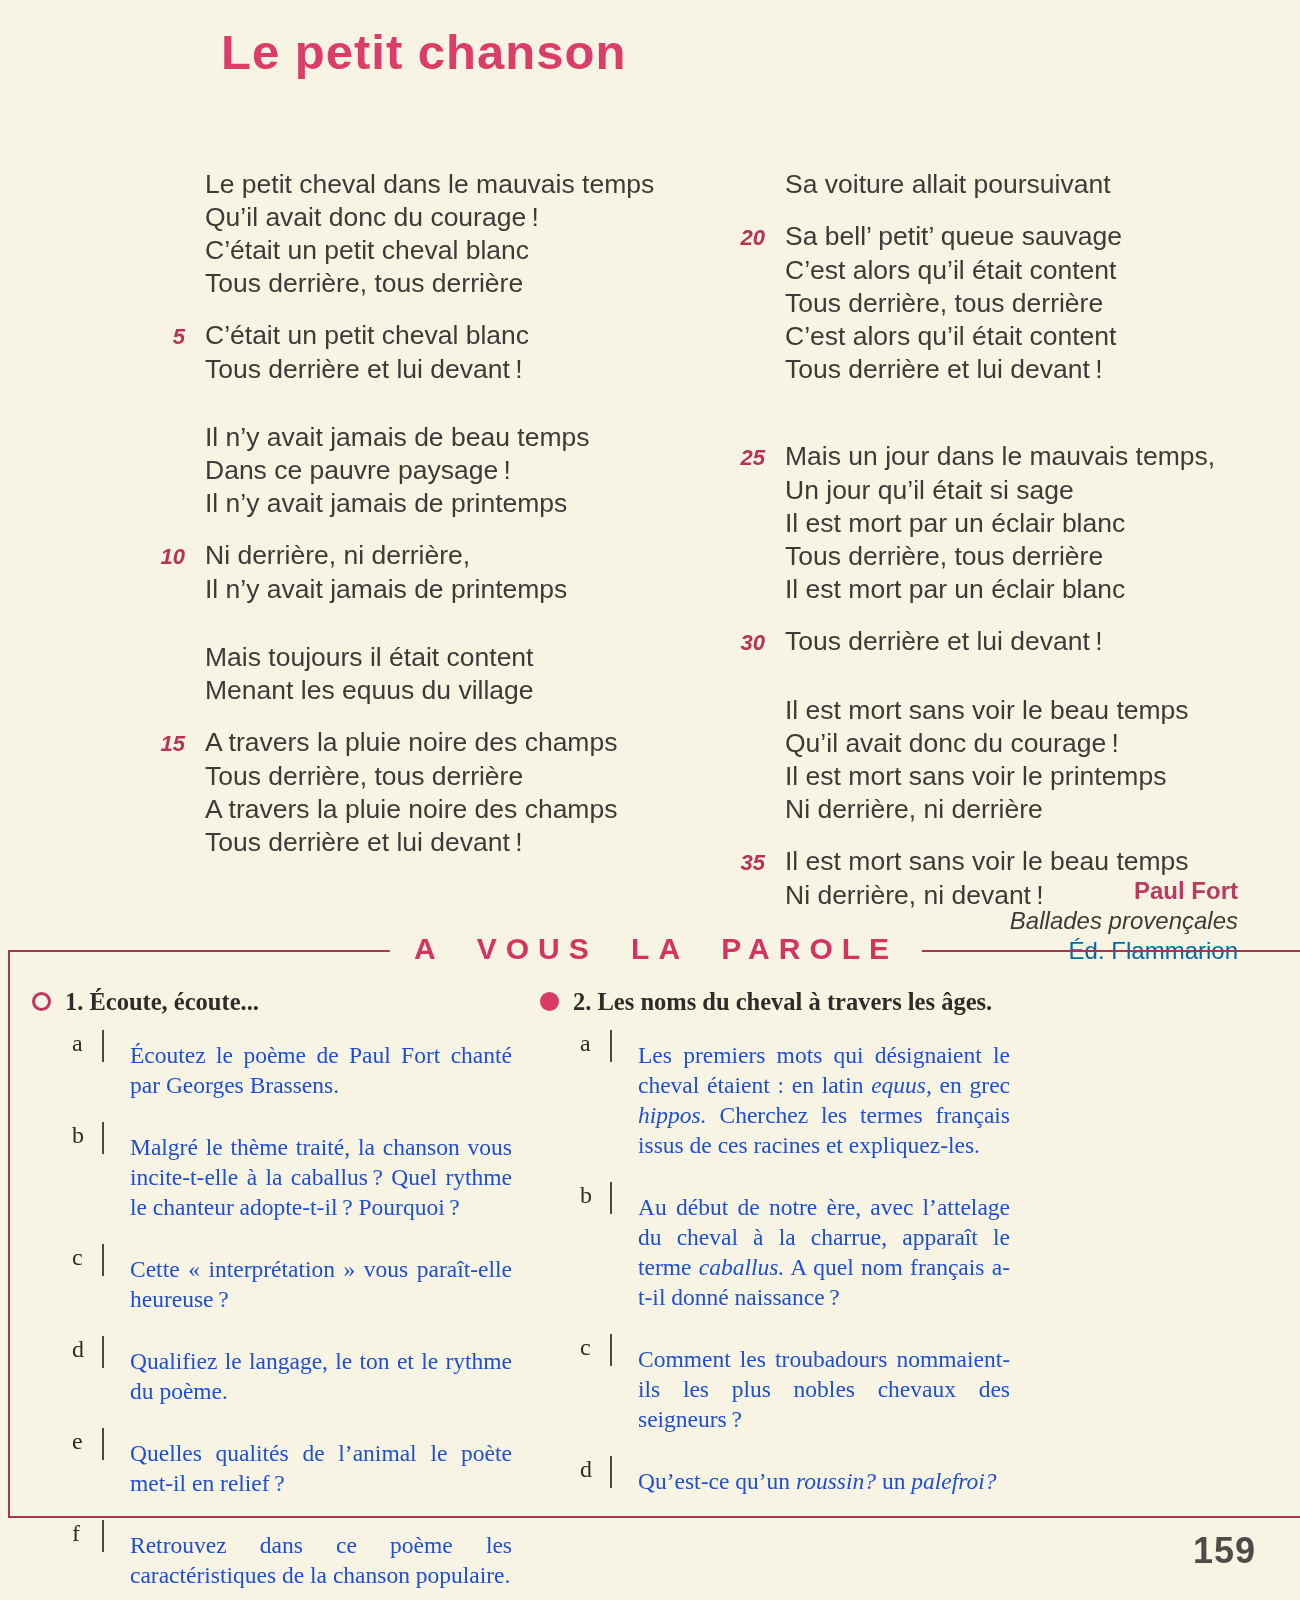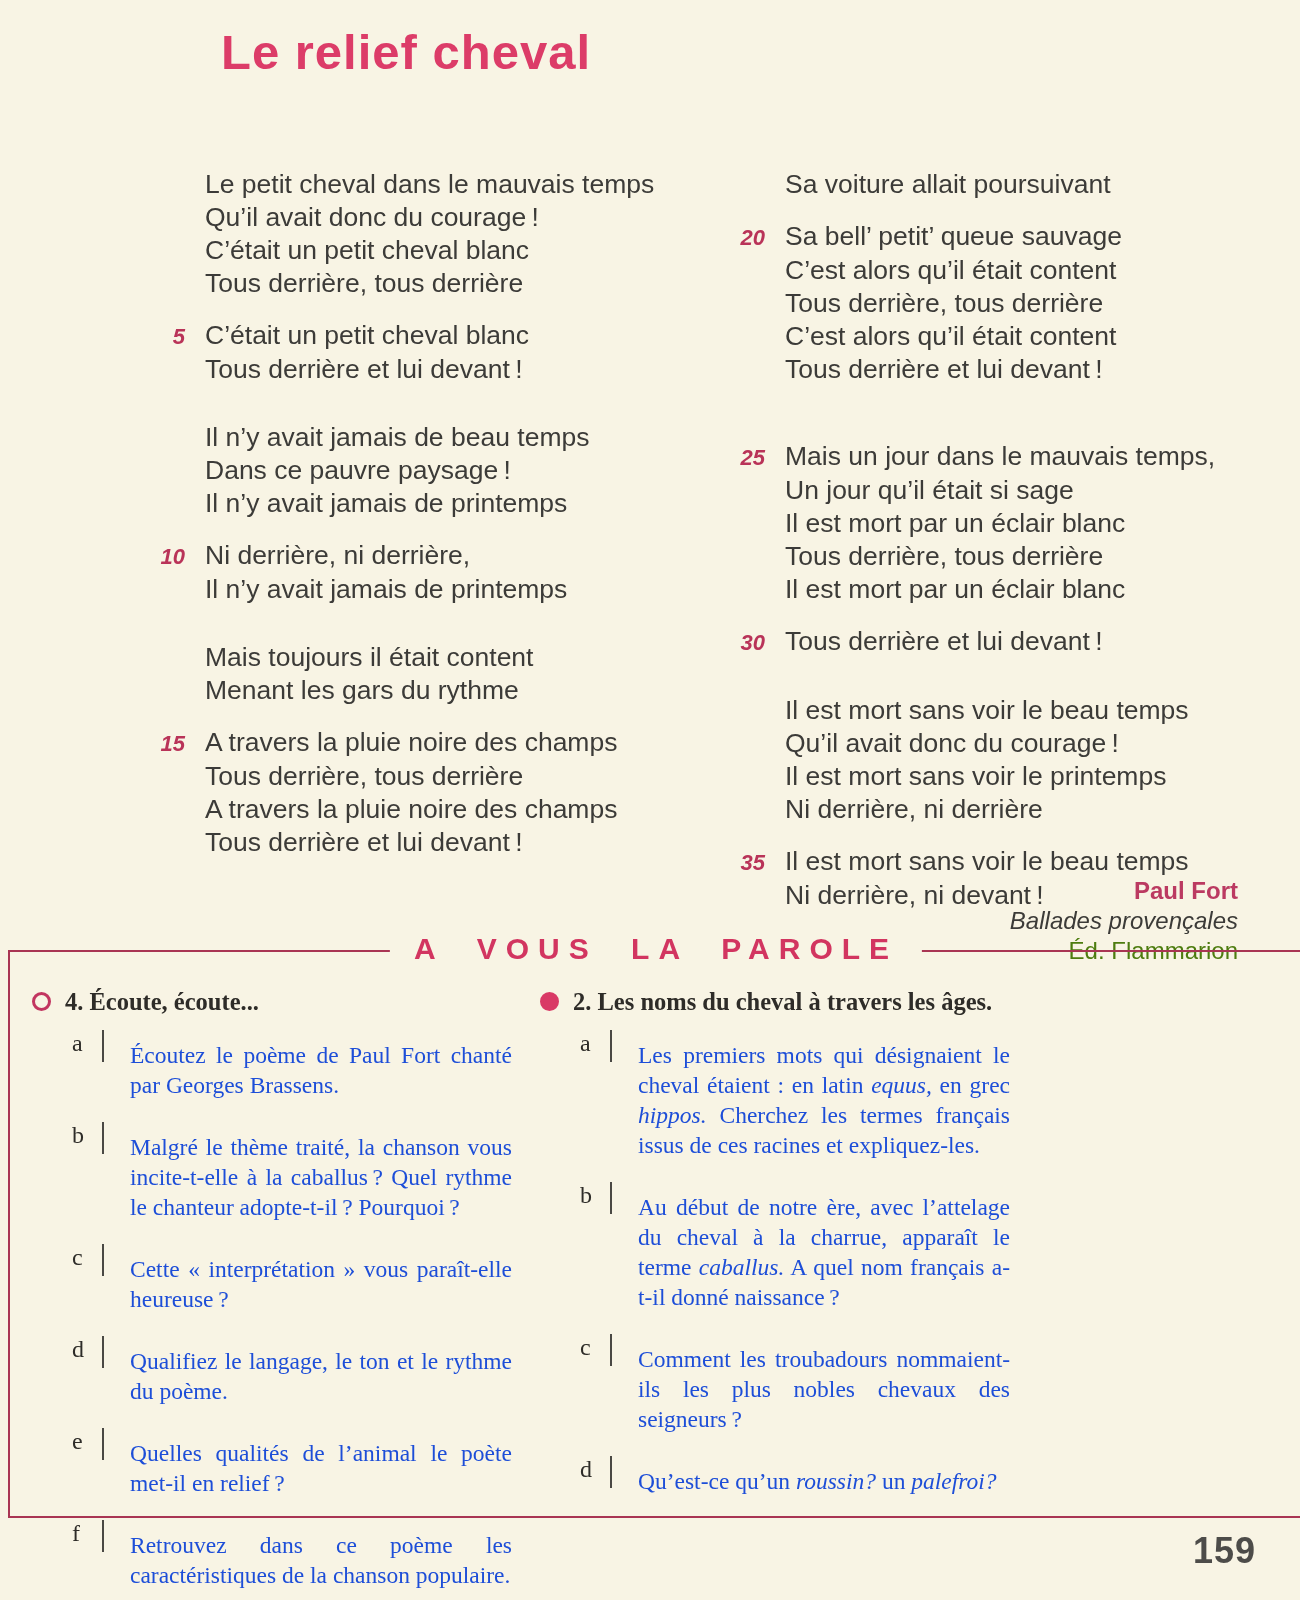--- a/index.html
+++ b/index.html
@@ -24,21 +24,21 @@
   .poem-row{display:flex;align-items:baseline;line-height:33px;}
   .poem-num{
     flex:0 0 50px;text-align:right;padding-right:20px;box-sizing:border-box;
     font-style:italic;font-size:22px;color:#b93358;font-weight:700;margin-top:20px;
   }
   .poem-text{flex:1;font-size:26.5px;color:#3c3b38;white-space:nowrap;}
   
   #attribution{position:absolute;right:62px;top:836px;text-align:right;line-height:30px;margin-top:40px;}
   .attr-author{font-size:24px;font-weight:700;color:#bb3a61;}
   .attr-work{font-size:24px;font-style:italic;color:#3c3b38;}
-  .attr-pub{font-size:24px;color:#4d7c0f;}
+  .attr-pub{font-size:24px;color:#0369a1;}
   
   #exercise-box{
     position:absolute;left:8px;top:950px;width:1296px;height:568px;
     border:2px solid #a93553;box-sizing:border-box;
   }
   #section-heading{
     position:absolute;left:50%;top:-20px;transform:translateX(-50%);
     background:#f8f4e4;padding:0 24px;white-space:nowrap;
     font-size:30px;font-weight:700;letter-spacing:9px;word-spacing:16px;
     color:#d23560;
@@ -65,21 +65,21 @@
   .ex-text .it{font-style:italic;}
   
   #page-number{
     position:absolute;right:44px;top:1530px;
     font-size:36px;font-weight:700;color:#4d4c49;letter-spacing:1px;
   }
 </style>
 </head>
 <body>
 
-<div id="page-title">Le relief cheval</div>
+<div id="page-title">Le petit chanson</div>
 
 <div id="poem-col-left" class="poem-col">
     <div class="stanza">
       <div class="poem-row">
         <span class="poem-num"></span>
         <span class="poem-text">Le petit cheval dans le mauvais temps</span>
       </div>
       <div class="poem-row">
         <span class="poem-num"></span>
         <span class="poem-text">Qu’il avait donc du courage !</span>
@@ -123,21 +123,21 @@
         <span class="poem-text">Il n’y avait jamais de printemps</span>
       </div>
     </div>
     <div class="stanza">
       <div class="poem-row">
         <span class="poem-num"></span>
         <span class="poem-text">Mais toujours il était content</span>
       </div>
       <div class="poem-row">
         <span class="poem-num"></span>
-        <span class="poem-text">Menant les gars du rythme</span>
+        <span class="poem-text">Menant les equus du village</span>
       </div>
       <div class="poem-row">
         <span class="poem-num">15</span>
         <span class="poem-text">A travers la pluie noire des champs</span>
       </div>
       <div class="poem-row">
         <span class="poem-num"></span>
         <span class="poem-text">Tous derrière, tous derrière</span>
       </div>
       <div class="poem-row">
@@ -235,21 +235,21 @@
   <div class="attr-author">Paul Fort</div>
   <div class="attr-work">Ballades provençales</div>
   <div class="attr-pub">Éd. Flammarion</div>
 </div>
 
 <div id="exercise-box">
   <div id="section-heading">A VOUS LA PAROLE</div>
   <div id="ex-col-1" class="ex-col">
       <div class="ex-title-row">
         <span class="bullet open"></span>
-        <div class="ex-title">4. Écoute, écoute...</div>
+        <div class="ex-title">1. Écoute, écoute...</div>
       </div>
       <div class="ex-items">
         <div class="ex-item">
           <span class="ex-letter">a</span>
           <span class="ex-bar"></span>
           <p class="ex-text"><span>Écoutez le poème de Paul Fort chanté par Georges Brassens.</span></p>
         </div>
         <div class="ex-item">
           <span class="ex-letter">b</span>
           <span class="ex-bar"></span>

